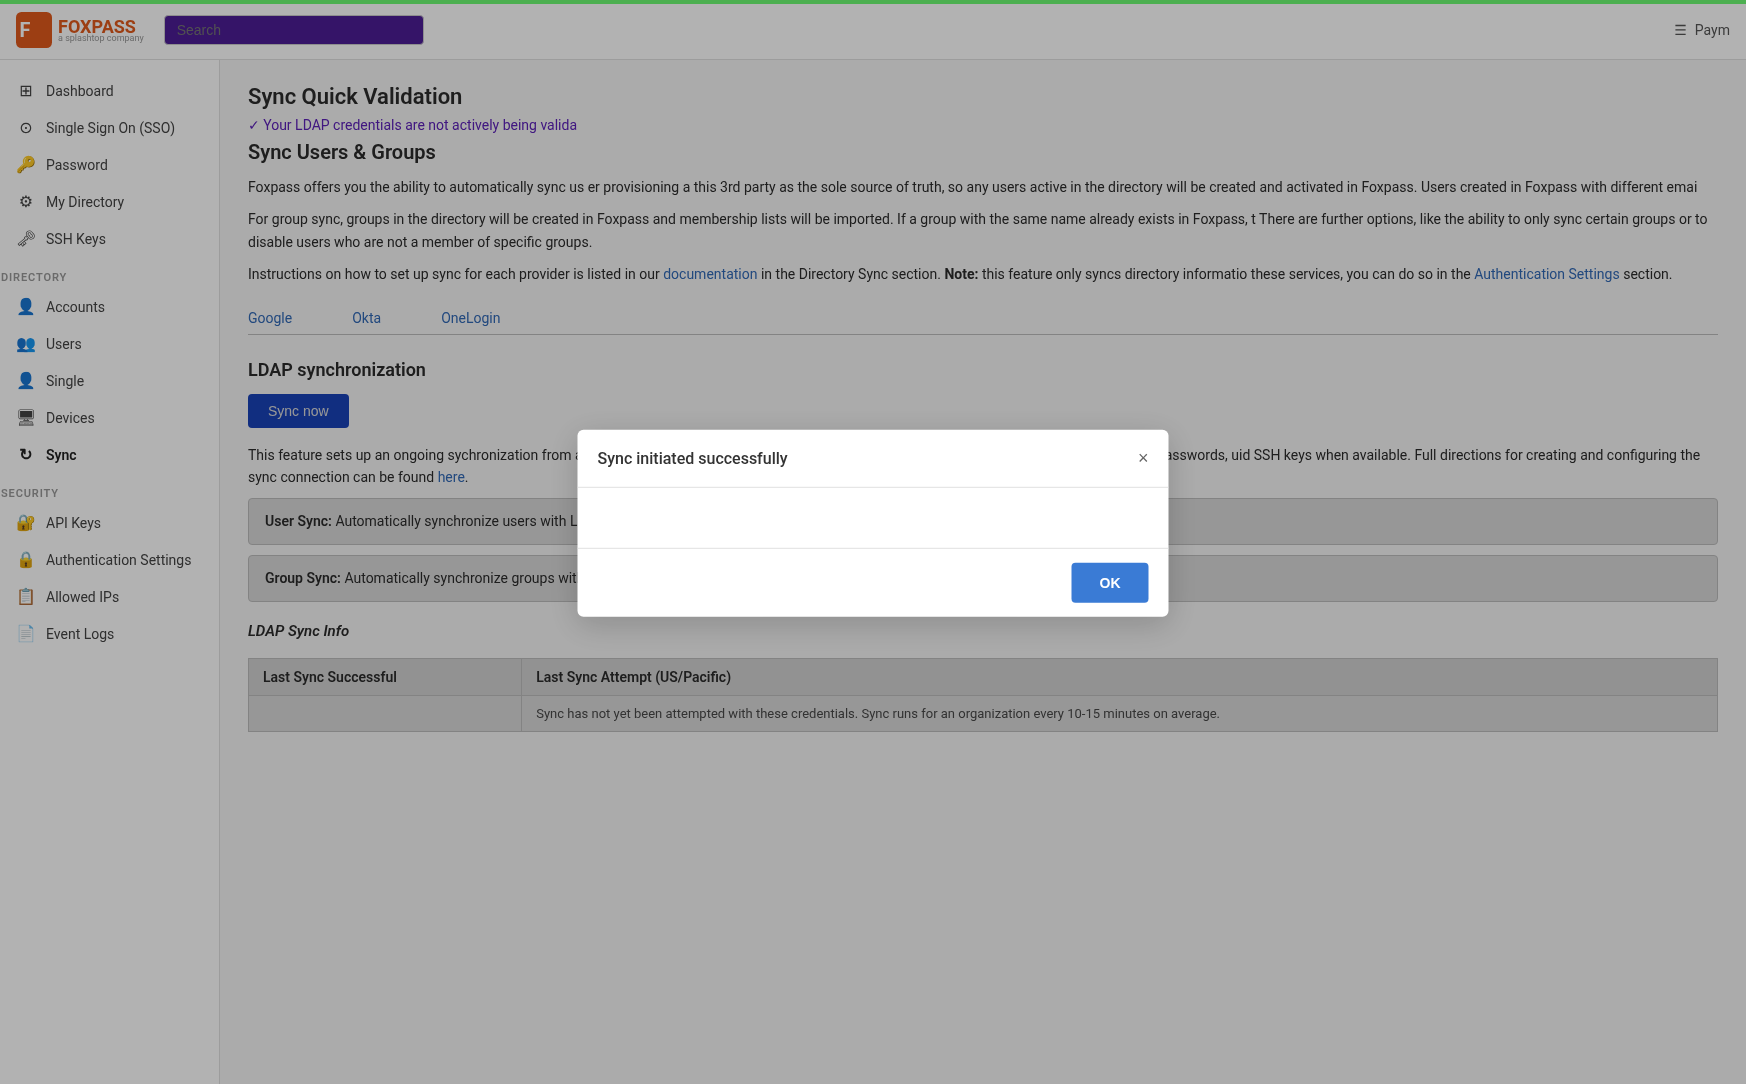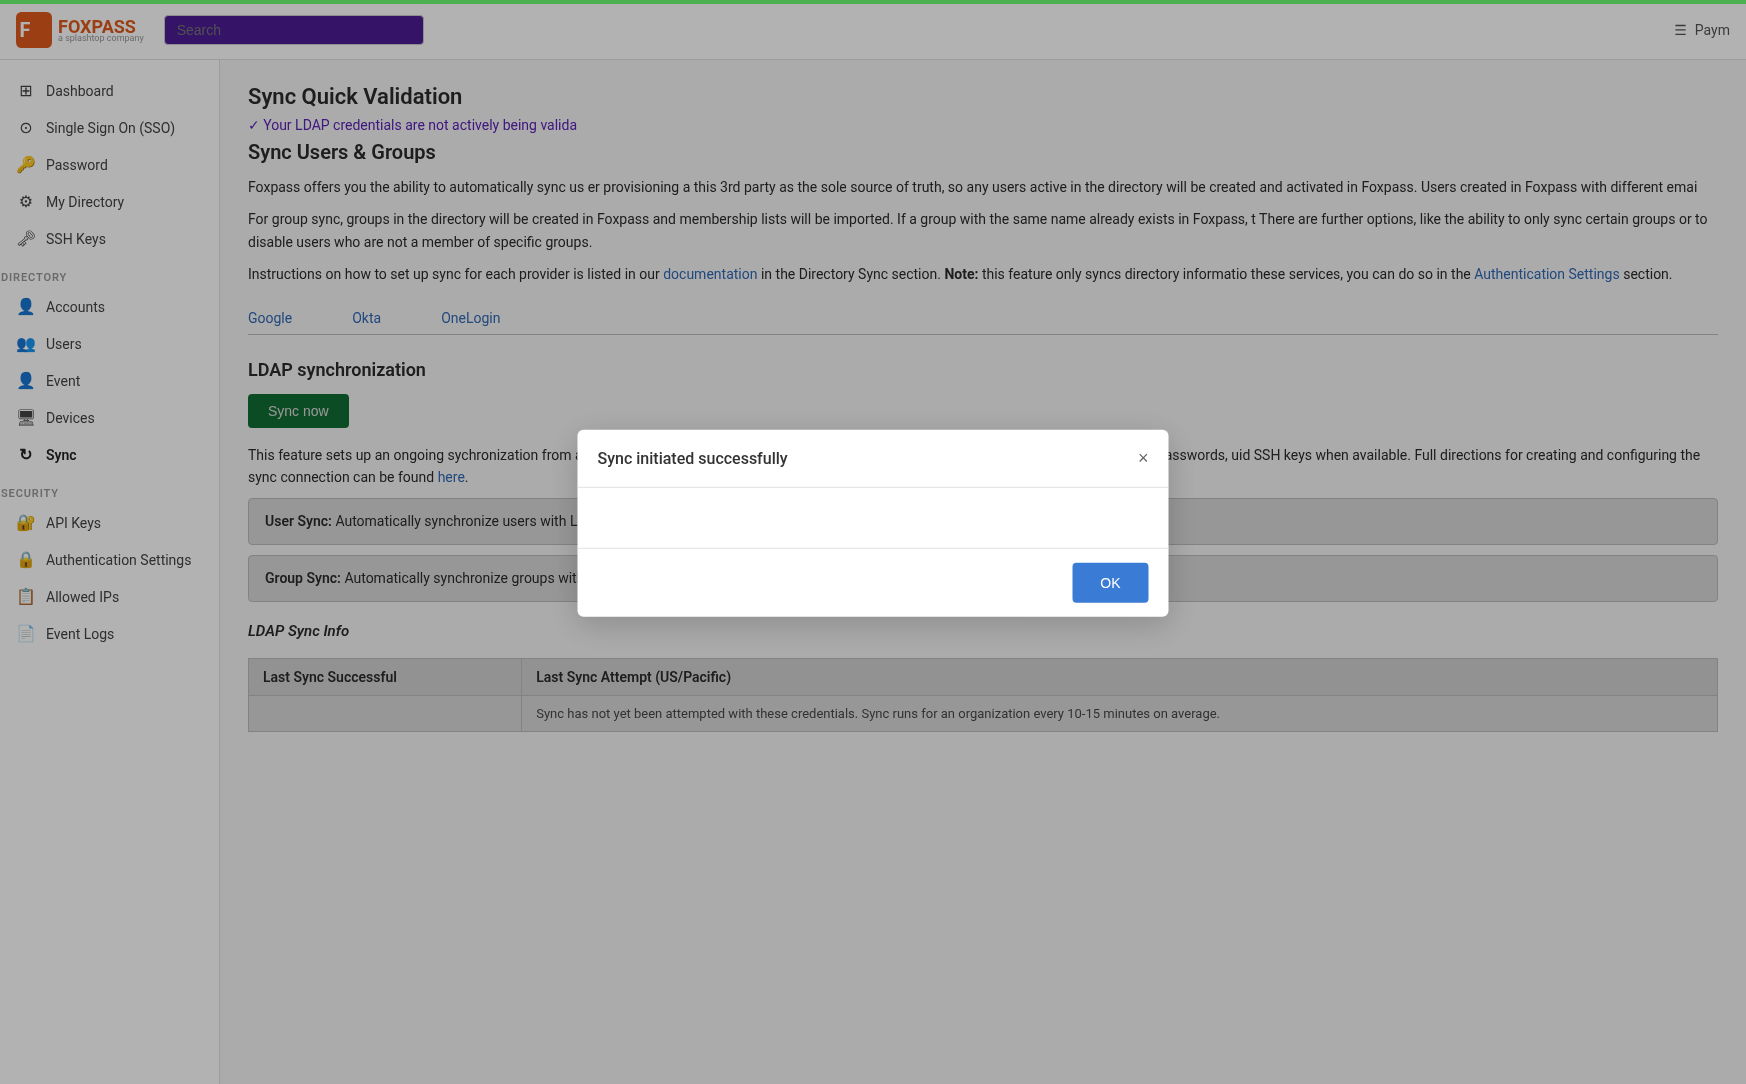--- a/index.html
+++ b/index.html
@@ -57,21 +57,21 @@
     .success-text { color: #6d28d9; font-size: 14px; margin-bottom: 7px; display: flex; align-items: center; gap: 6px; }
     .section-title { font-size: 20px; font-weight: 600; margin-bottom: 12px; }
     .body-text { font-size: 14px; line-height: 1.6; color: #333; margin-bottom: 10px; }
     .link { color: #3a7bd5; text-decoration: none; cursor: pointer; }
 
     .tabs { display: flex; gap: 60px; border-bottom: 1px solid #ddd; margin-bottom: 24px; margin-top: 16px; }
     .tab { padding: 8px 0; color: #3a7bd5; cursor: pointer; font-size: 14px; }
 
     .ldap-title { font-size: 18px; font-weight: 600; margin-bottom: 14px; }
     .sync-now-btn {
-      background: #15803d; color: #fff; border: none; border-radius: 4px;
+      background: #1d4ed8; color: #fff; border: none; border-radius: 4px;
       padding: 9px 20px; font-size: 14px; cursor: pointer; margin-bottom: 16px;
       font-weight: 500;
     }
 
     .sync-row {
       border: 1px solid #ddd; border-radius: 4px; padding: 12px 16px;
       margin-bottom: 10px; background: #fff; font-size: 14px;
     }
     .sync-row strong { font-weight: 600; }
     .edit-btn {
@@ -101,21 +101,21 @@
     }
     .modal-title { font-size: 16px; font-weight: 500; }
     .modal-close { cursor: pointer; font-size: 18px; color: #666; background: none; border: none; }
     .modal-body { padding: 20px; min-height: 60px; }
     .modal-footer {
       display: flex; justify-content: flex-end;
       padding: 14px 20px; border-top: 1px solid #e0e0e0;
     }
     .ok-btn {
       background: #3a7bd5; color: #fff; border: none; border-radius: 4px;
-      padding: 12px 28px; font-size: 14px; cursor: pointer; font-weight: 400;
+      padding: 12px 28px; font-size: 14px; cursor: pointer; font-weight: 700;
     }
 
     .green-bar { height: 4px; background: #4caf50; position: fixed; top: 0; left: 0; right: 0; z-index: 500; }
   </style>
 </head>
 <body>
 
 <div class="green-bar"></div>
 
 <div class="topbar">
@@ -163,21 +163,21 @@
   <a class="sidebar-item">
     <span class="icon">👤</span>
     <span>Accounts</span>
   </a>
   <a class="sidebar-item">
     <span class="icon">👥</span>
     <span>Users</span>
   </a>
   <a class="sidebar-item">
     <span class="icon">👤</span>
-    <span>Event</span>
+    <span>Single</span>
   </a>
   <a class="sidebar-item">
     <span class="icon">🖥</span>
     <span>Devices</span>
   </a>
   <a class="sidebar-item active">
     <span class="icon">↻</span>
     <span>Sync</span>
   </a>
 

